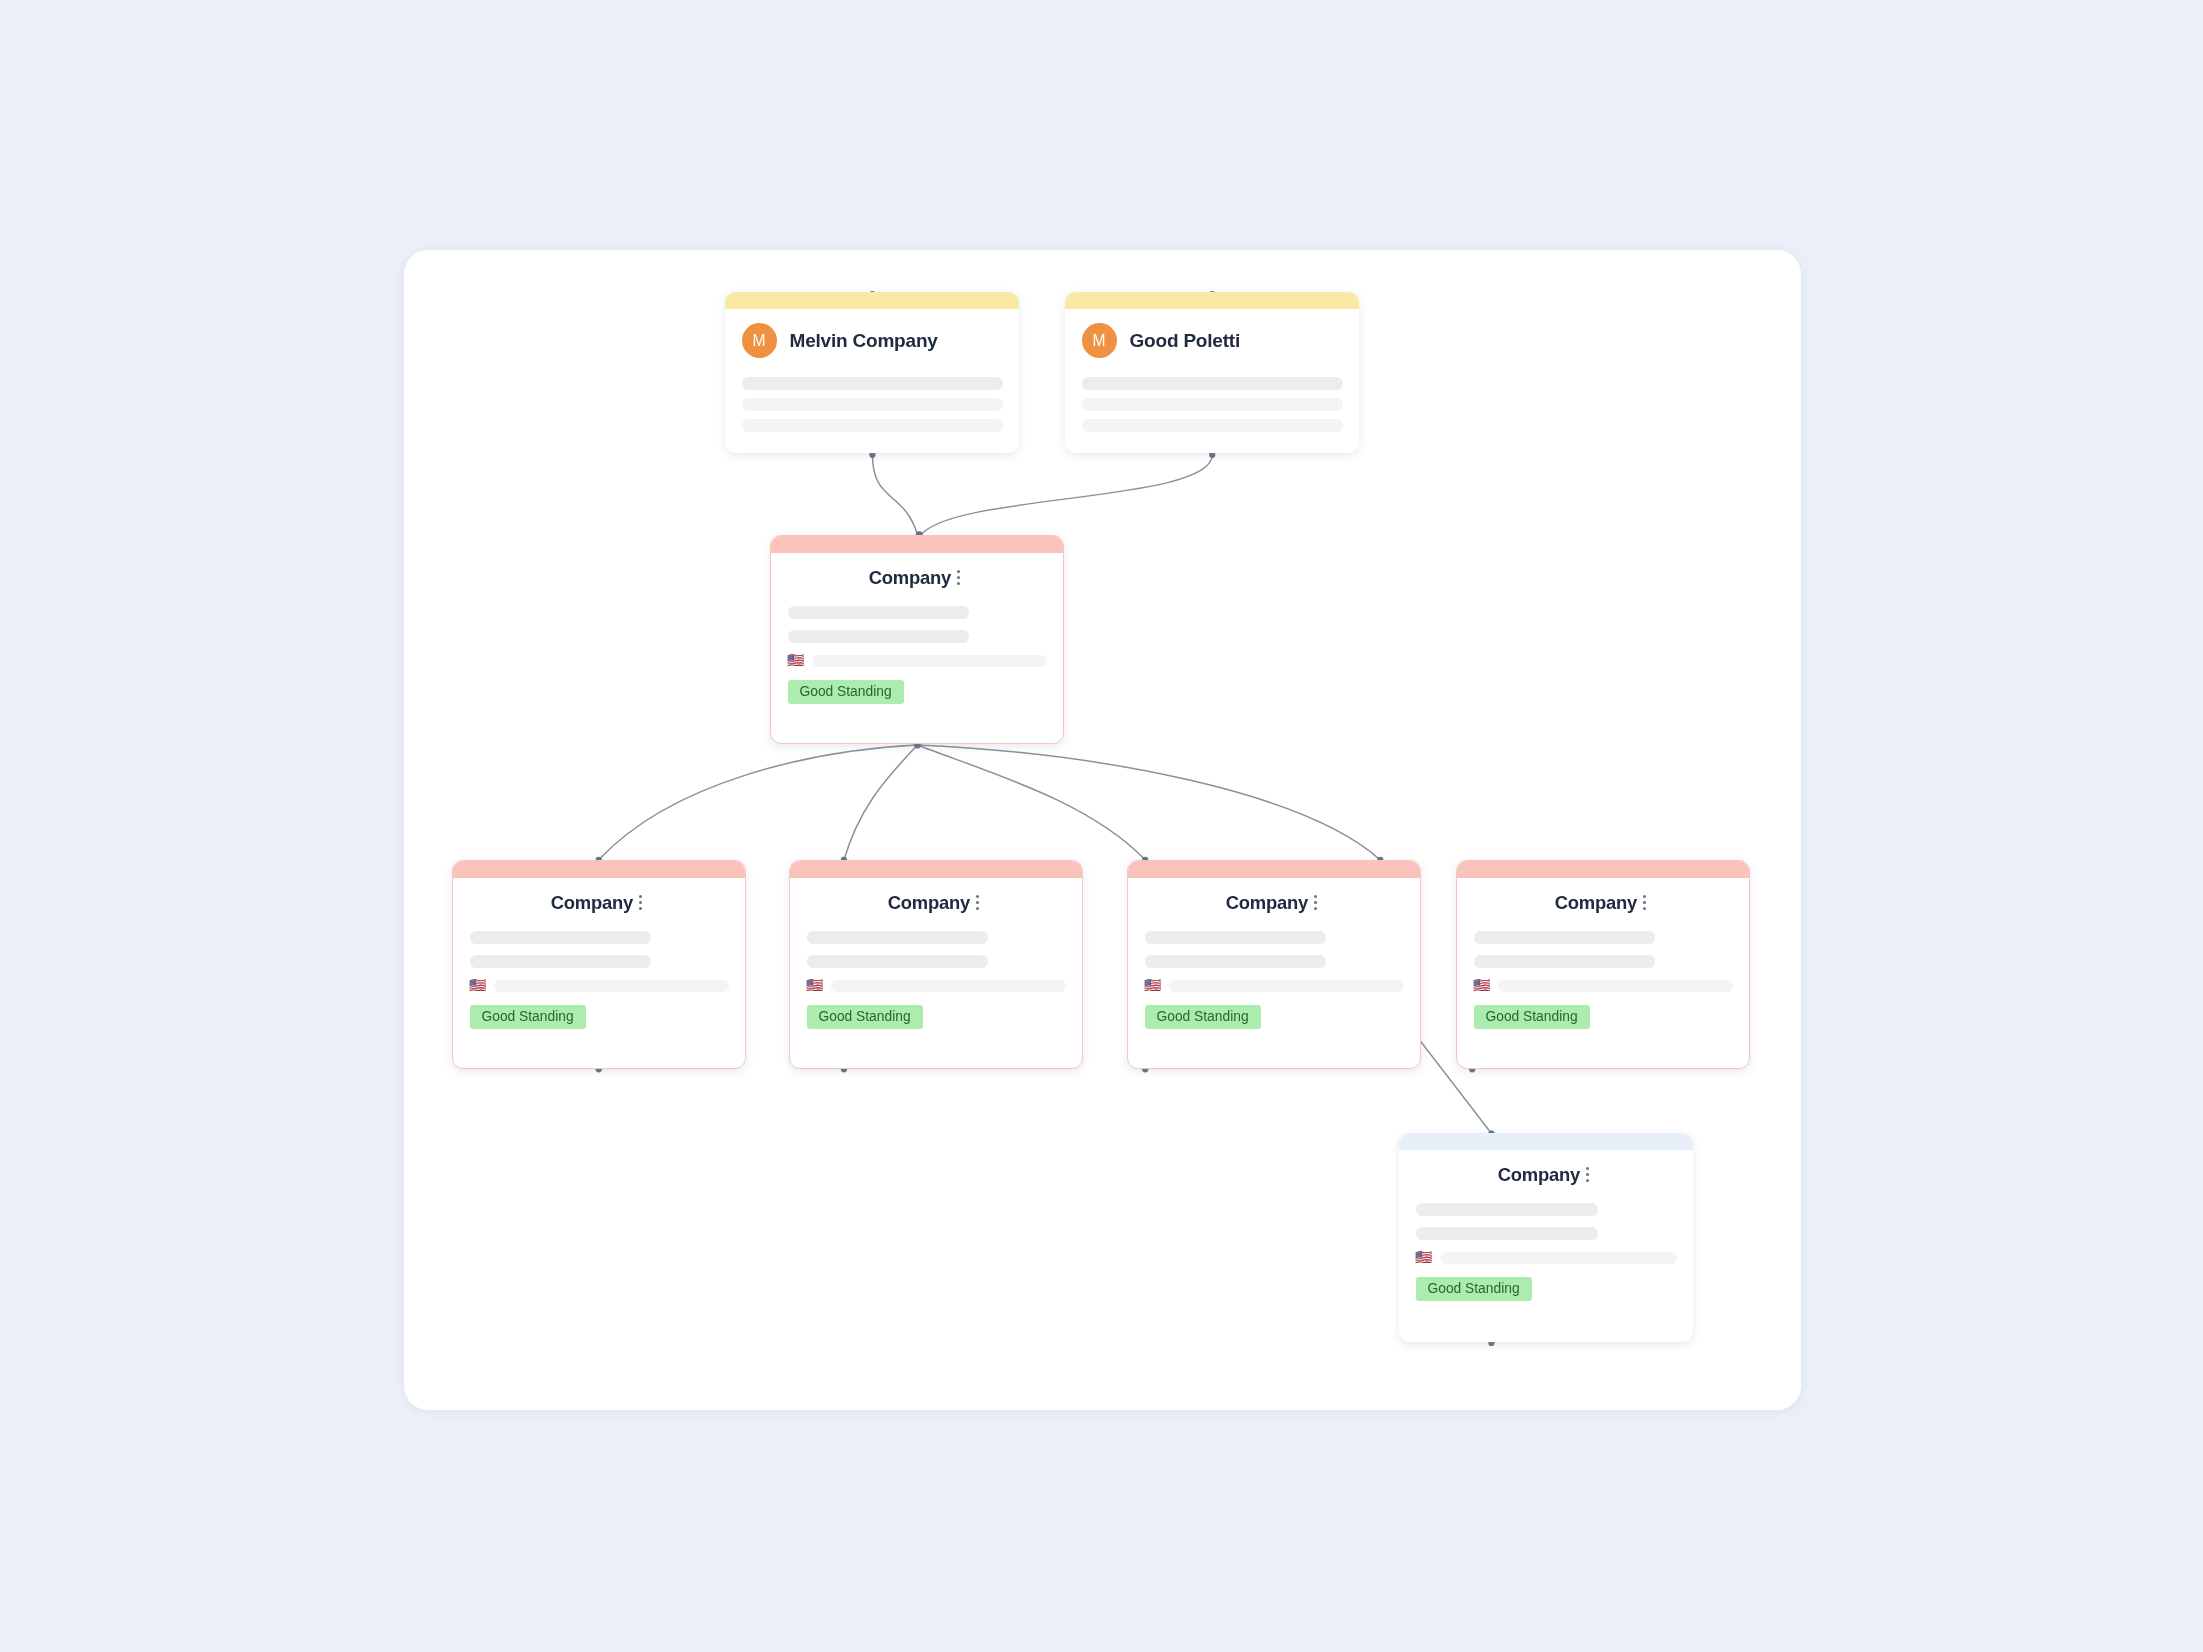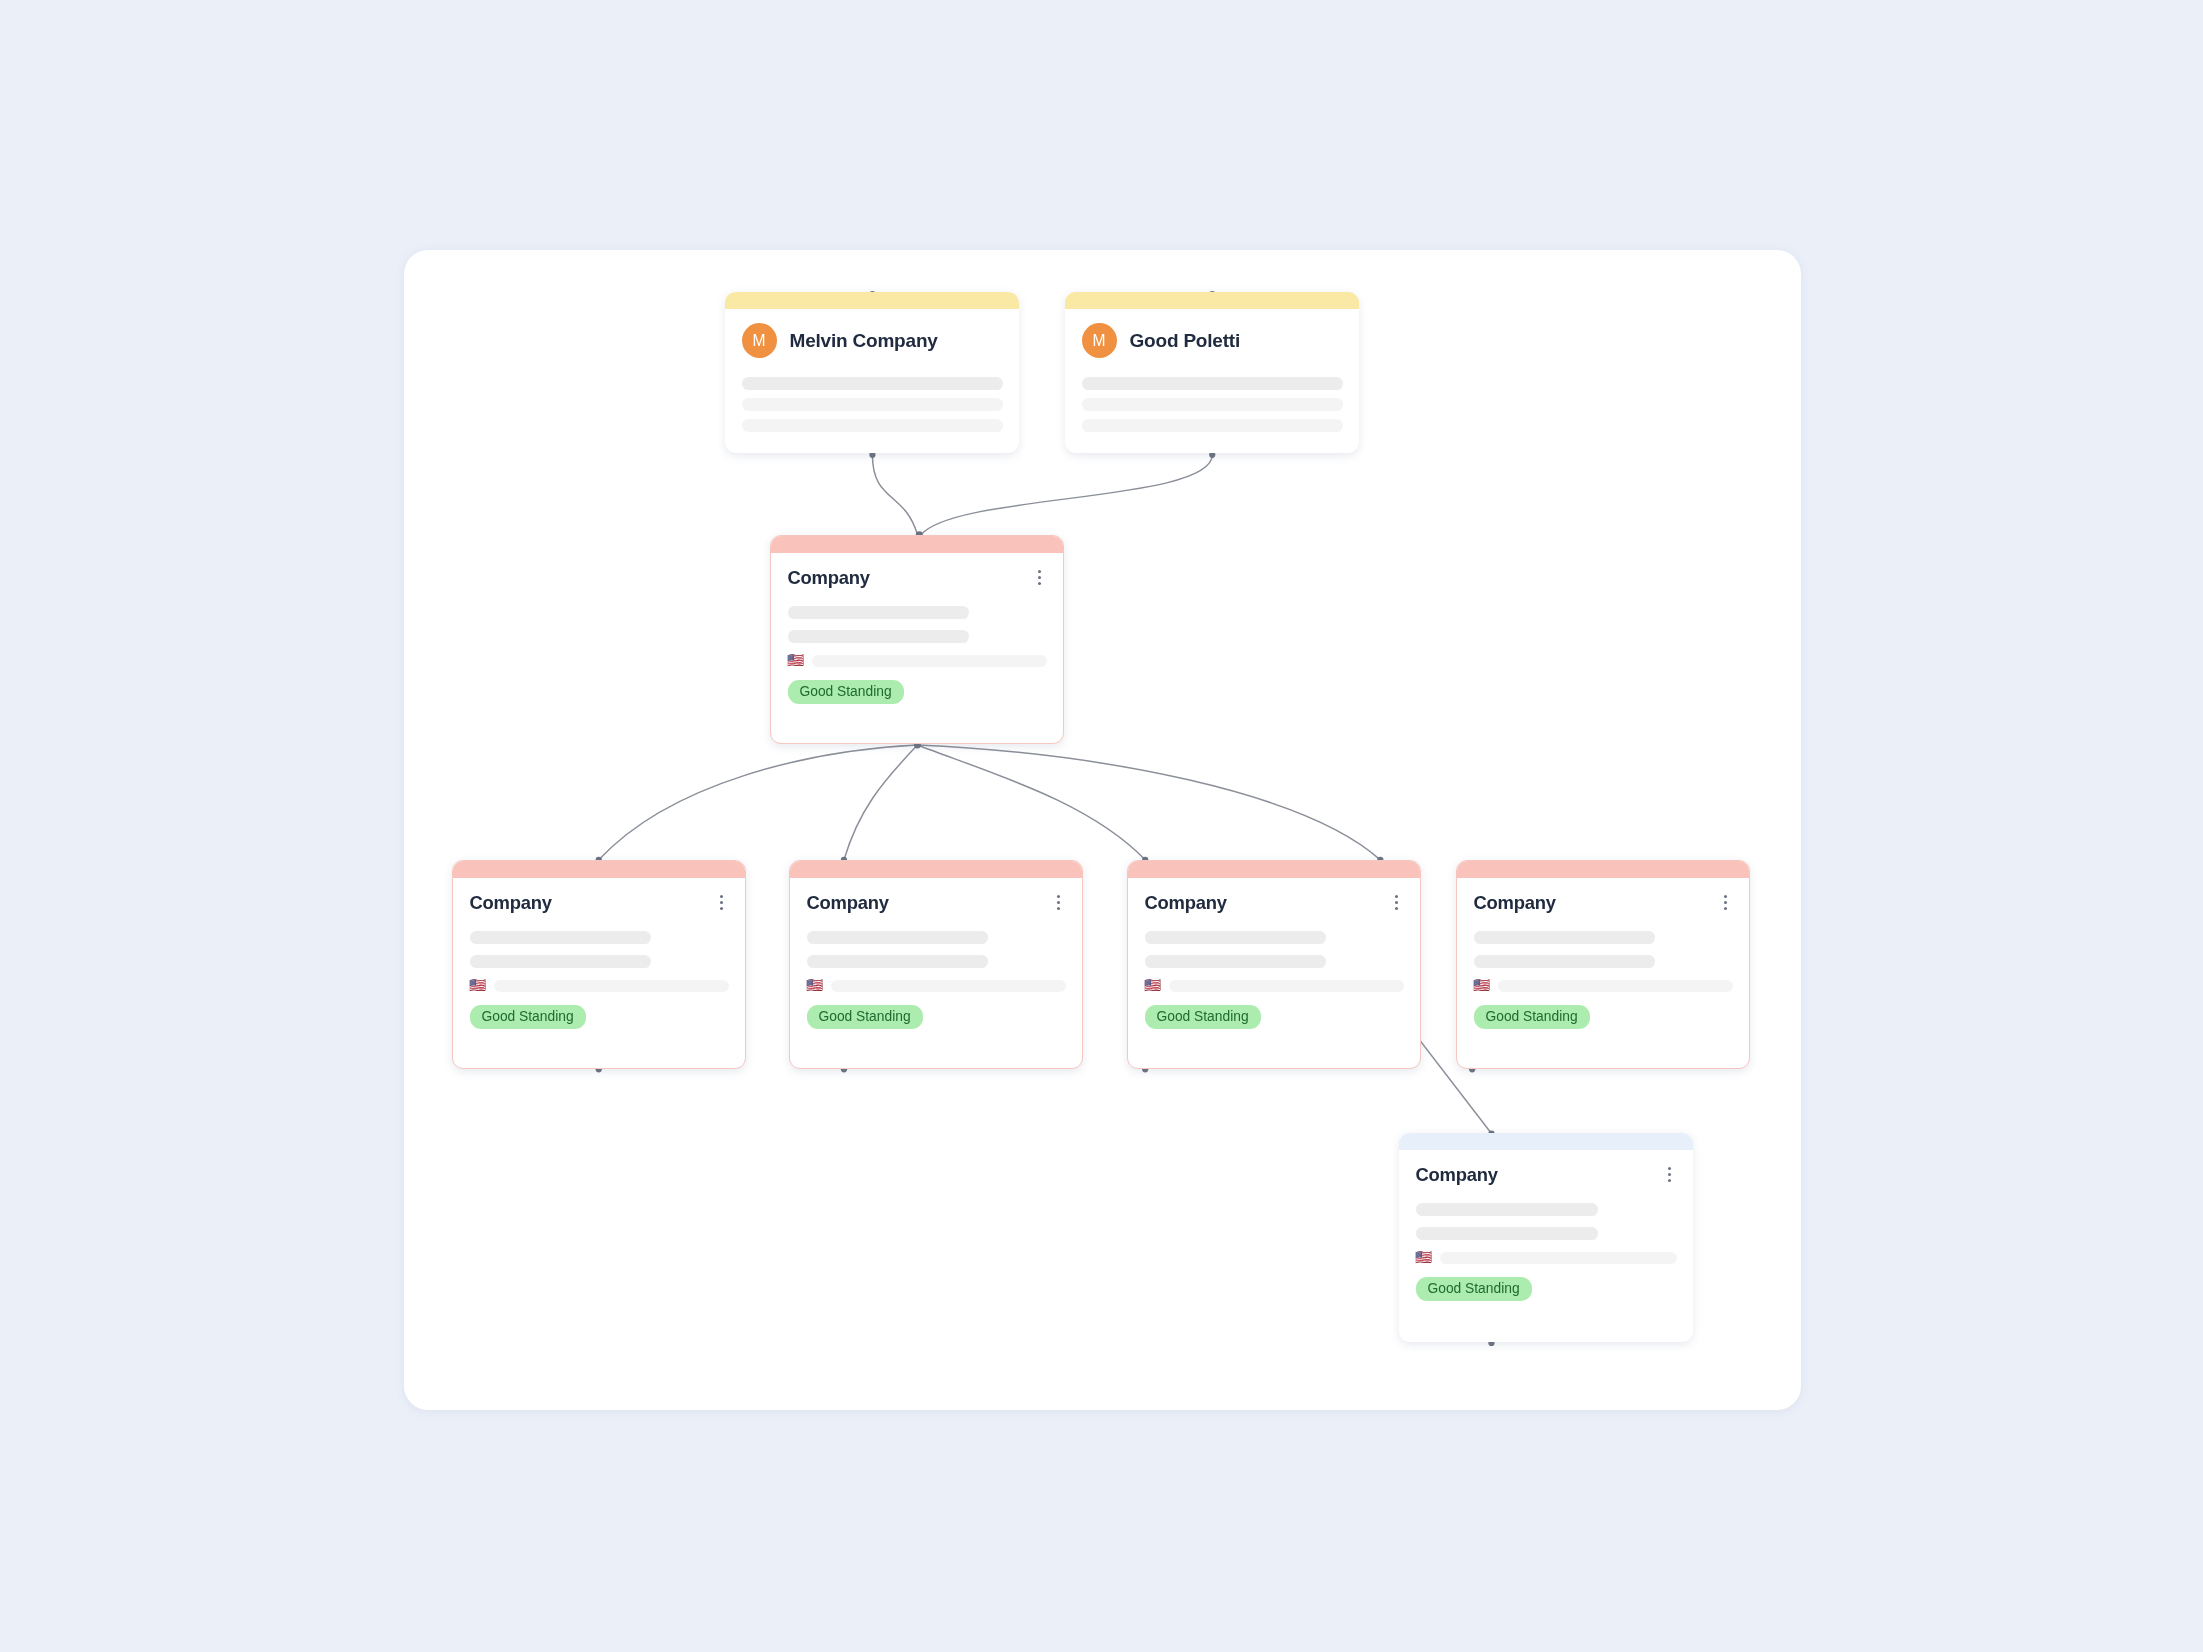--- a/index.html
+++ b/index.html
@@ -106,21 +106,21 @@
     height: 209px;
     border: 1.4px solid #f6c7c0;
   }
   .node.company .node-accent { background: #f9c3bc; }
   .node.company.blue { border: none; }
   .node.company.blue .node-accent { background: #e7f0fa; }
 
   .company-head {
     display: flex;
     align-items: flex-start;
-    justify-content: space-between;
+    justify-content: center;
     margin-bottom: 16.5px;
   }
   .company-title {
     font-size: 18.4px;
     font-weight: bold;
     color: #212b40;
     letter-spacing: -0.2px;
   }
   .kebab {
     display: flex;
@@ -145,21 +145,21 @@
     margin-bottom: 13px;
   }
   .flag-icon { font-size: 13.8px; line-height: 1; }
   .flag-row .skel { flex: 1; height: 12px; }
 
   .badge {
     display: inline-block;
     background: #acecae;
     color: #1f6b30;
     font-size: 13.8px;
-    border-radius: 11px;
+    border-radius: 3px;
     padding: 3.7px 12px 4.6px 12px;
     white-space: nowrap;
   }
 </style>
 </head>
 <body>
 
 <div id="canvas-panel">
 
   <svg id="edge-layer" viewBox="0 0 1521 1263" width="1397" height="1160">

